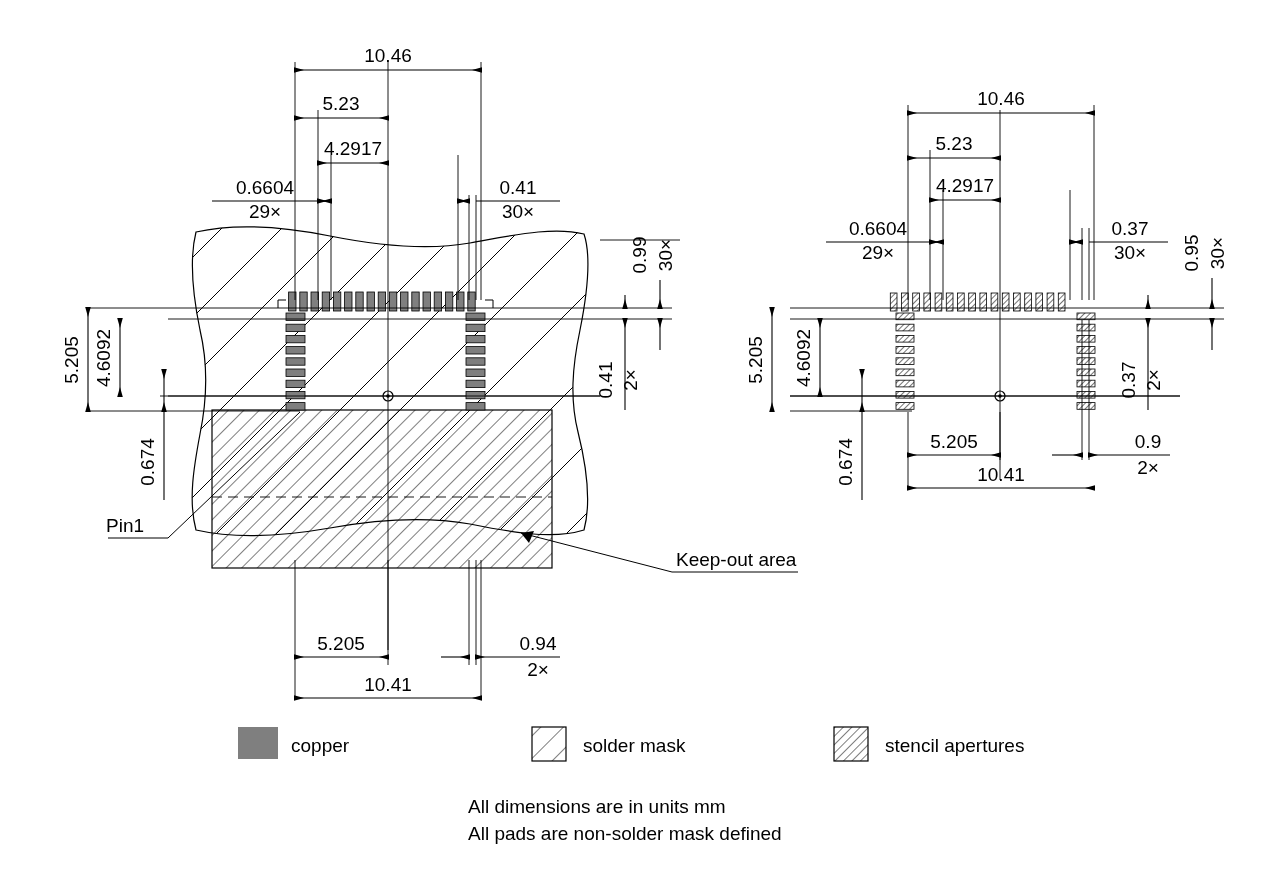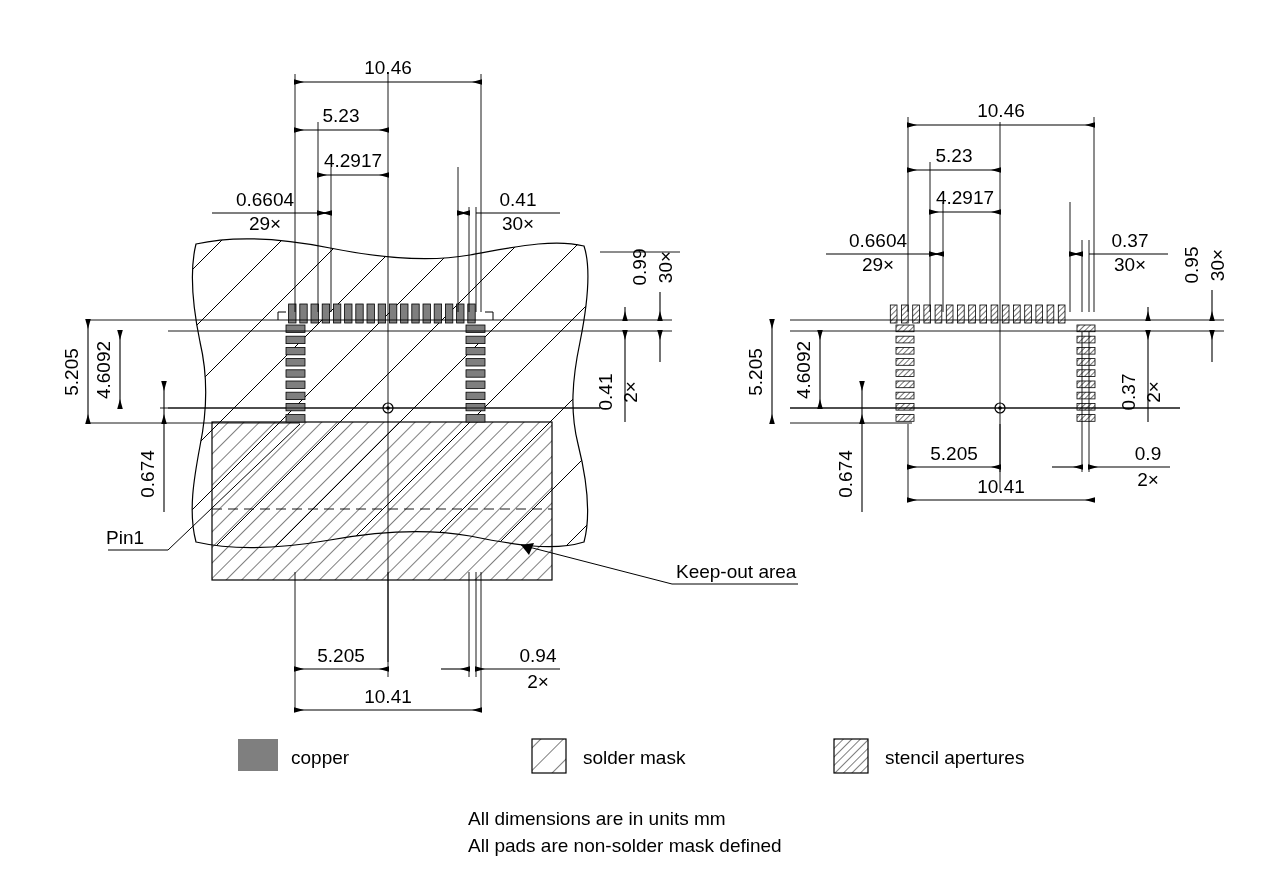--- a/index.html
+++ b/index.html
@@ -1,18 +1,18 @@
 <!DOCTYPE html>
 <html><head>
 <meta charset="utf-8">
 <style>
   html,body{margin:0;padding:0;background:#ffffff;}
   body{width:1280px;height:895px;position:relative;overflow:hidden;
        font-family:"Liberation Sans",sans-serif;color:#000;}
-  #stage{position:absolute;left:0;top:12px;width:1280px;height:702px;}
+  #stage{position:absolute;left:0;top:0;width:1280px;height:702px;}
   svg{display:block;}
   text{font-family:"Liberation Sans",sans-serif;fill:#000;}
   .dim{font-size:19px;}
   .note{font-size:19px;}
   .lbl{font-size:19px;}
   .leg{font-size:19px;}
 </style>
 </head>
 <body>
 

